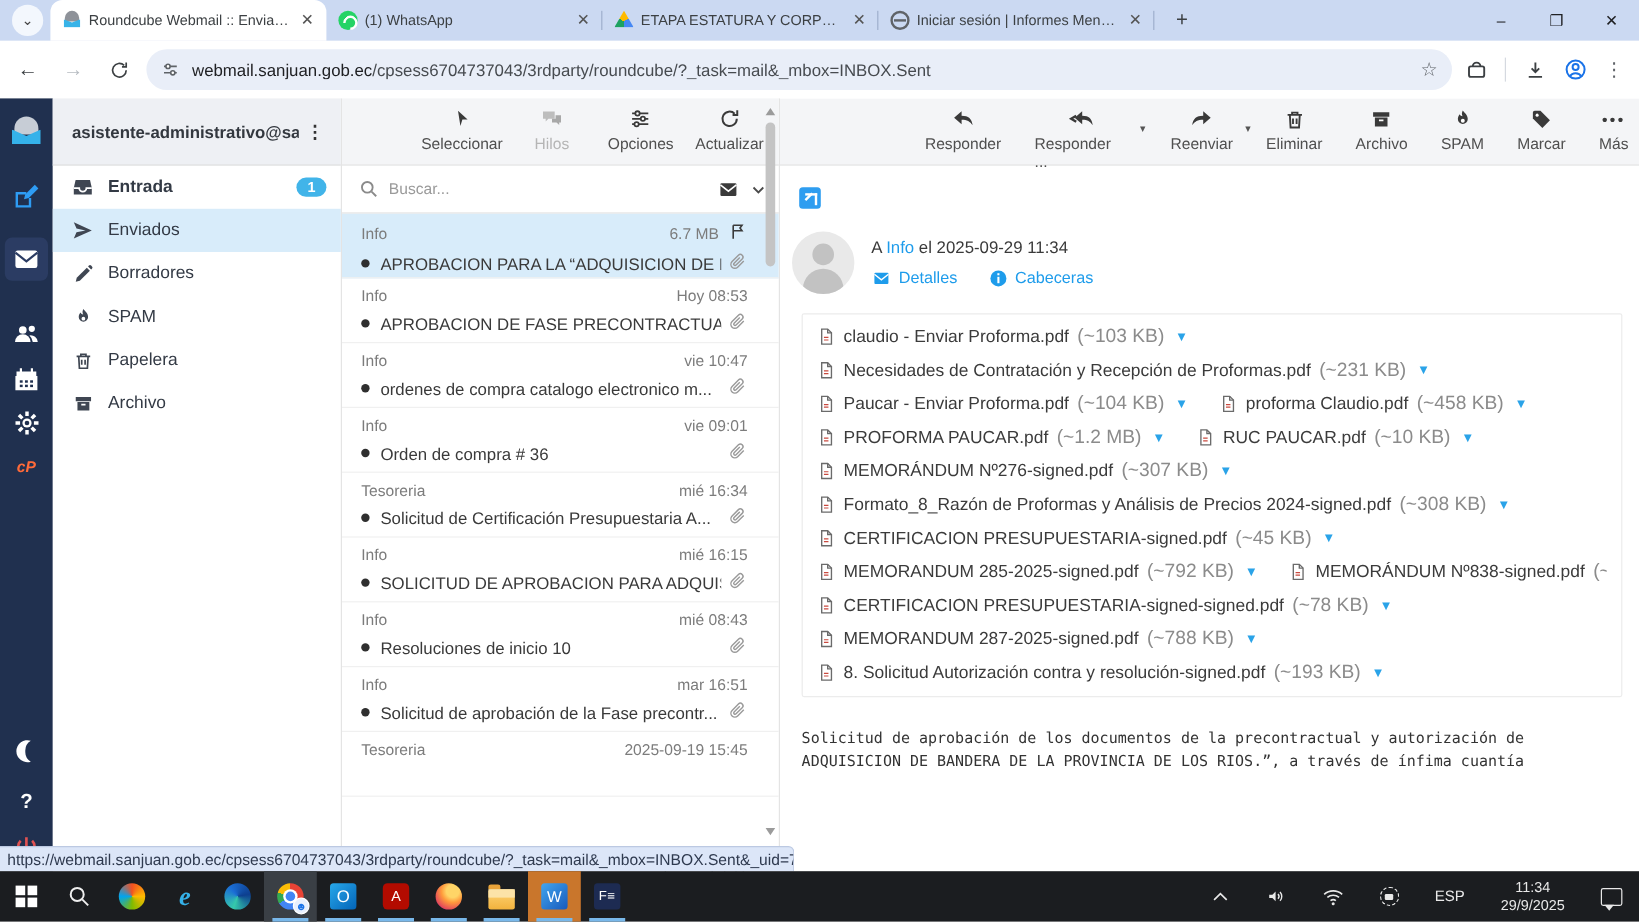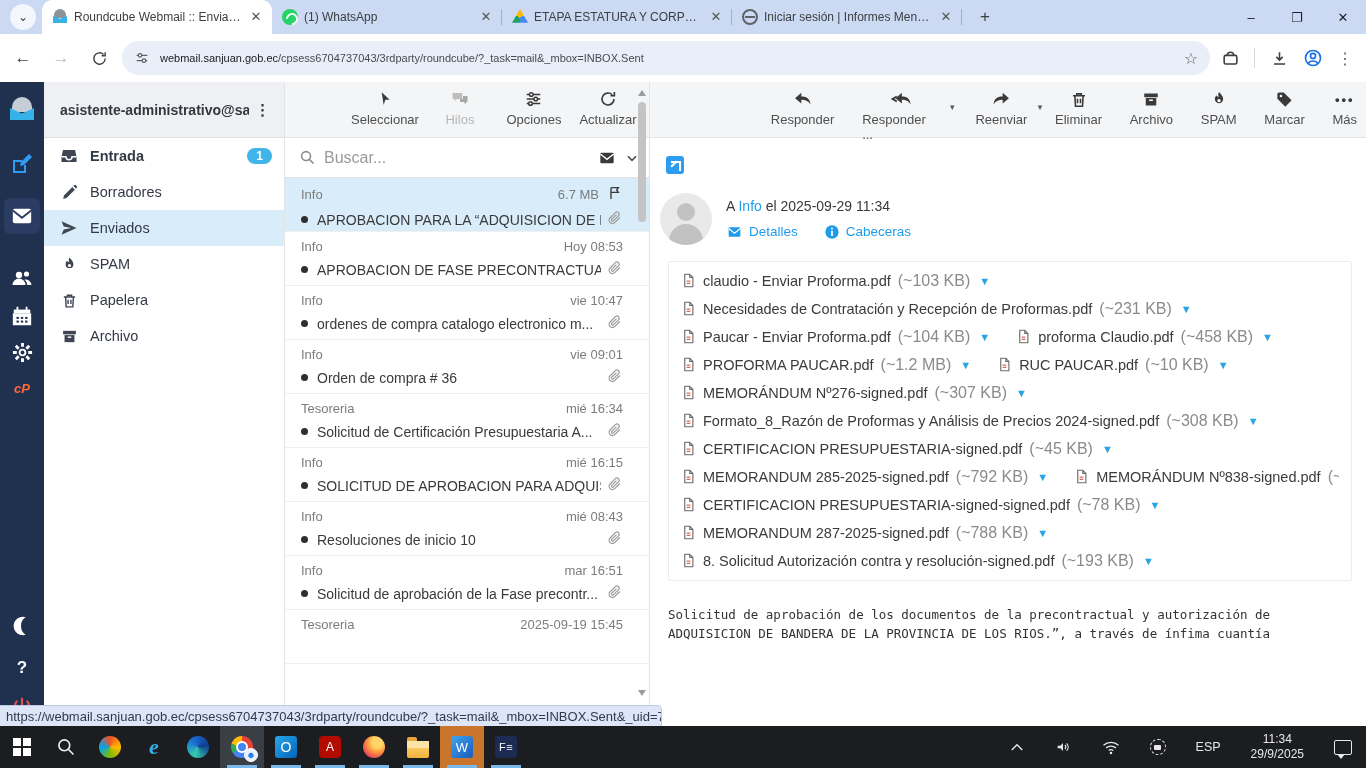--- a/index.html
+++ b/index.html
@@ -21,21 +21,21 @@
   .fav-drive{ clip-path:polygon(50% 0,100% 86%,0 86%); background:conic-gradient(from 180deg at 50% 55%, #1da261 0 33%, #ffba00 0 66%, #4688f4 0 100%); }
   .fav-globe{ border:2px solid #5f6368; border-radius:50%; }
   .fav-globe::after{ content:""; position:absolute; left:1px; right:1px; top:5px; border-top:2px solid #5f6368; }
   .wincontrols { margin-left:auto; display:flex; align-items:center; height:34px; }
   .winbtn { width:46px; height:34px; display:flex; align-items:center; justify-content:center; color:#202124; font-size:13px; }
 
   .btoolbar { position:absolute; left:0; top:34px; width:1366px; height:48px; background:#fff; display:flex; align-items:center; }
   .navbtn { width:30px; height:30px; margin-left:8px; display:flex; align-items:center; justify-content:center; font-size:17px; color:#3c4043; }
   .navbtn.disabled { color:#b7bcc2; }
   .omnibox { flex:1; height:34px; margin:0 10px 0 8px; background:#e9eef8; border-radius:17px; display:flex; align-items:center; padding:0 12px; }
-  .omni-url { font-size:11px; color:#202124; white-space:nowrap; overflow:hidden; flex:1; }
+  .omni-url { font-size:14px; color:#202124; white-space:nowrap; overflow:hidden; flex:1; }
   .omni-url .path { color:#474b50; }
   .omni-star { font-size:16px; color:#5f6368; margin-left:8px; }
   .chromeicons { display:flex; align-items:center; gap:14px; margin-right:12px; }
   .vdiv { width:1px; height:20px; background:#d5d9e0; }
   .ico18 { width:20px; height:20px; display:flex; align-items:center; justify-content:center; }
   .kebab { font-size:16px; color:#5f6368; letter-spacing:1px; }
 
   
   .app { position:absolute; left:0; top:82px; width:1366px; height:644px; display:flex; background:#fff; }
 
@@ -61,21 +61,21 @@
   .folder.selected { background:#d8ecfa; }
   .badge { margin-left:auto; background:#41b4e9; color:#fff; font-size:12px; font-weight:bold; border-radius:9px; padding:1px 9px; }
 
   
   .listpane { width:365px; flex:0 0 365px; border-right:1px solid #e4e4e4; display:flex; flex-direction:column; position:relative; }
   .ltoolbar { height:56px; background:#f4f5f7; border-bottom:1px solid #e4e4e4; display:flex; align-items:flex-start; padding:7px 0 0 66px; gap:8px; }
   .tbtn { display:flex; flex-direction:column; align-items:center; gap:3px; min-width:66px; color:#4f4f4f; font-size:13px; position:relative; }
   .tbtn .tic { height:20px; display:flex; align-items:center; }
   .tbtn.disabled { color:#b5b5b5; }
   .searchrow { height:40px; border-bottom:1px solid #e2e2e2; display:flex; align-items:center; padding:0 10px 0 14px; gap:8px; }
-  .searchrow input { border:0; outline:none; background:transparent; flex:1; font-size:16px; color:#333; font-family:"Liberation Sans",sans-serif; }
+  .searchrow input { border:0; outline:none; background:transparent; flex:1; font-size:13px; color:#333; font-family:"Liberation Sans",sans-serif; }
   .searchrow input::placeholder { color:#9a9a9a; }
   .msgs { flex:1; overflow:hidden; position:relative; }
   .msg { height:54px; padding:7px 26px 0 16px; border-bottom:1px solid #f0f0f0; }
   .msg.sel { background:#d8ecfa; }
   .m-l1 { display:flex; align-items:center; font-size:13px; color:#7c7c7c; }
   .m-from { flex:1; }
   .m-meta { }
   .m-flag { margin-left:8px; display:none; }
   .msg.flagged .m-flag { display:block; }
   .m-l2 { display:flex; align-items:center; margin-top:6px; font-size:14px; color:#3a3a3a; }
@@ -320,36 +320,36 @@
     <div class="folder bold">
       <span class="fic">
           <svg width="18" height="18" viewBox="0 0 24 24">
             <path d="M4 4h16l2 9v7H2v-7z" fill="#3f4652"></path>
             <path d="M2 13h6a4 4 0 008 0h6" fill="none" stroke="#fff" stroke-width="2"></path>
           </svg>
         </span>
       <span>Entrada</span>
       <span class="badge">1</span>
     </div>
+    <div class="folder selected">
+      <span class="fic">
+          <svg width="18" height="18" viewBox="0 0 24 24">
+            <path d="M2 21l20-9L2 3l3 7 10 2-10 2z" fill="#3f4652"></path>
+          </svg>
+        </span>
+      <span>Enviados</span>
+    </div>
     <div class="folder">
       <span class="fic">
           <svg width="17" height="17" viewBox="0 0 24 24">
             <path d="M3 21l1.2-4.8L16 4.4l3.6 3.6L7.8 19.8z" fill="#3f4652"></path>
             <path d="M17.5 2.9l3.6 3.6 1-1a1.8 1.8 0 000-2.6l-1-1a1.8 1.8 0 00-2.6 0z" fill="#3f4652"></path>
           </svg>
         </span>
       <span>Borradores</span>
-    </div>
-    <div class="folder selected">
-      <span class="fic">
-          <svg width="18" height="18" viewBox="0 0 24 24">
-            <path d="M2 21l20-9L2 3l3 7 10 2-10 2z" fill="#3f4652"></path>
-          </svg>
-        </span>
-      <span>Enviados</span>
     </div>
     <div class="folder">
       <span class="fic">
           <svg width="17" height="17" viewBox="0 0 24 24">
             <path d="M12 2c2.2 3 5.5 5 5.5 9.5a5.5 5.5 0 01-11 0c0-2 .8-3.5 2.2-5.2.5 1.6 1.6 2.2 3.1 2.2-1.2-2.2-1-4.3.2-6.5z" fill="#3f4652"></path>
             <circle cx="12" cy="13.5" r="2.2" fill="#fff"></circle>
           </svg>
         </span>
       <span>SPAM</span>
     </div>

